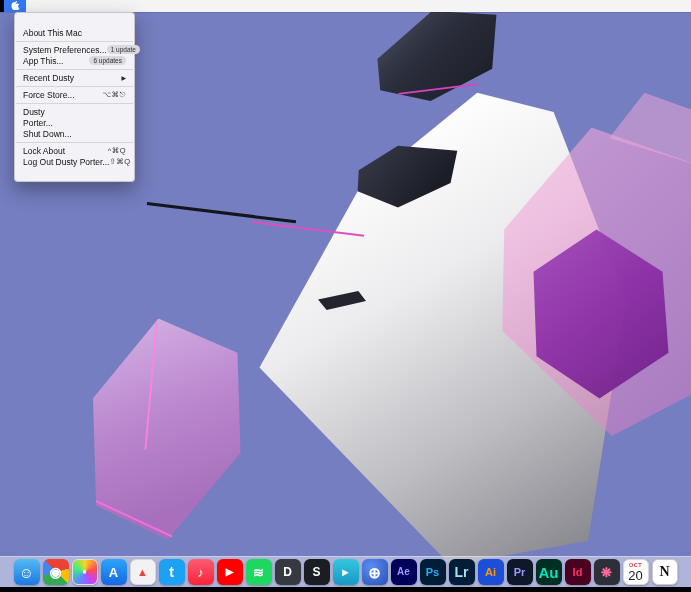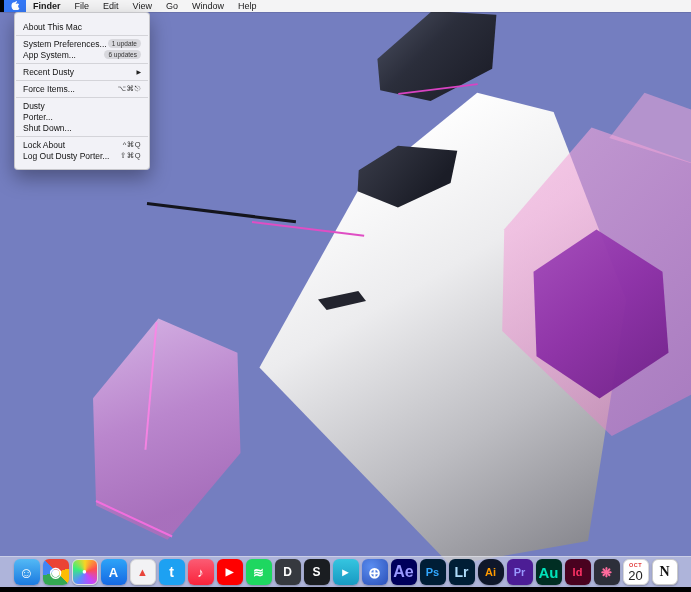--- a/index.html
+++ b/index.html
@@ -48,23 +48,23 @@
     box-shadow:0 0.5px 0 rgba(0,0,0,0.2); }
   .corner-artifact { position:absolute; left:0; top:0; width:4px; height:12px; background:#000; z-index:21; }
   .apple-btn { height:12px; width:22px; margin-left:4px; background:#3578f6;
     display:flex; align-items:center; justify-content:center; }
   .apple-btn svg { width:9px; height:10px; fill:#fff; }
   .mb-items { display:flex; align-items:center; height:100%; }
   .mb-item { padding:0 7px; line-height:12px; cursor:default; }
   .mb-bold { font-weight:700; }
 
   
-  .apple-menu { position:absolute; left:14px; top:12px; width:136px; z-index:30;
+  .apple-menu { position:absolute; left:14px; top:12px; width:121px; z-index:30;
     background:rgba(246,246,249,0.97); border:1px solid rgba(0,0,0,0.18); border-radius:4px;
-    box-shadow:0 8px 20px rgba(0,0,0,0.35); padding:8px 0; font-size:8.5px; color:#111; }
+    box-shadow:0 8px 20px rgba(0,0,0,0.35); padding:14px 0; font-size:8.5px; color:#111; }
   .menu-item { height:11px; display:flex; align-items:center; padding:0 8px; white-space:nowrap; }
   .mi-label { flex:0 0 auto; }
   .mi-badge { margin-left:auto; background:#d8d8dd; border-radius:6px; font-size:6.5px;
     line-height:9px; padding:0 4px; color:#333; }
   .mi-short { margin-left:auto; font-size:7.5px; color:#333; letter-spacing:0.5px; }
   .mi-arrow { margin-left:auto; font-size:6px; color:#222; }
   .menu-sep { height:1px; background:rgba(0,0,0,0.12); margin:2.5px 1px; }
 
   
   .dock-bar { position:absolute; left:0; right:0; bottom:5px; height:31px;
@@ -102,52 +102,43 @@
   <div class="corner-artifact"></div>
   <div class="menu-bar">
     <div class="apple-btn">
       <span>
         <svg viewBox="0 0 170 170" width="9" height="10" aria-hidden="true">
           <path d="M112 10c2 14-4 28-12 38-8 10-21 18-34 17-2-13 5-27 13-36 9-10 23-17 33-19z"></path>
           <path d="M85 66c10 0 22-9 38-9 14 0 28 7 36 19-3 2-21 12-21 36 0 28 24 38 25 38-1 3-4 13-13 24-8 10-17 20-30 20-12 0-16-7-31-7-14 0-19 7-31 7-13 0-22-11-30-21C14 158 3 128 3 100 3 55 32 31 60 31c13 0 24 9 25 9z" transform="translate(6 6) scale(0.93)"></path>
         </svg>
       </span>
     </div>
-    <div class="mb-items">
-        <span class="mb-item mb-bold">Finder</span>
-        <span class="mb-item">File</span>
-        <span class="mb-item">Edit</span>
-        <span class="mb-item">View</span>
-        <span class="mb-item">Go</span>
-        <span class="mb-item">Window</span>
-        <span class="mb-item">Help</span>
-      </div>
   </div>
 
   <div class="apple-menu">
       <div class="menu-item">
         <span class="mi-label">About This Mac</span>
       </div>
       <div class="menu-sep"></div>
       <div class="menu-item">
         <span class="mi-label">System Preferences...</span>
         <span class="mi-badge">1 update</span>
       </div>
       <div class="menu-item">
-        <span class="mi-label">App System...</span>
+        <span class="mi-label">App This...</span>
         <span class="mi-badge">6 updates</span>
       </div>
       <div class="menu-sep"></div>
       <div class="menu-item">
         <span class="mi-label">Recent Dusty</span>
         <span class="mi-arrow">▶</span>
       </div>
       <div class="menu-sep"></div>
       <div class="menu-item">
-        <span class="mi-label">Force Items...</span>
+        <span class="mi-label">Force Store...</span>
         <span class="mi-short">⌥⌘⎋</span>
       </div>
       <div class="menu-sep"></div>
       <div class="menu-item">
         <span class="mi-label">Dusty</span>
       </div>
       <div class="menu-item">
         <span class="mi-label">Porter...</span>
       </div>
       <div class="menu-item">
@@ -198,32 +189,32 @@
       <div class="dock-icon" style="background: rgb(26, 29, 33);">
         <span class="glyph" style="color: rgb(255, 255, 255); font-size: 12px;">S</span>
       </div>
       <div class="dock-icon" style="background: linear-gradient(rgb(53, 197, 224), rgb(24, 153, 194));">
         <span class="glyph" style="color: rgb(255, 255, 255); font-size: 11px;">►</span>
       </div>
       <div class="dock-icon" style="background: radial-gradient(circle at 35% 30%, rgb(90, 141, 240), rgb(43, 80, 184));">
         <span class="glyph" style="color: rgb(255, 255, 255); font-size: 15px;">⊕</span>
       </div>
       <div class="dock-icon" style="background: rgb(0, 0, 91);">
-        <span class="glyph" style="color: rgb(153, 153, 255); font-size: 16px;">Ae</span>
+        <span class="glyph" style="color: rgb(153, 153, 255); font-size: 10px;">Ae</span>
       </div>
       <div class="dock-icon" style="background: rgb(0, 30, 54); text-align: right;">
         <span class="glyph" style="color: rgb(49, 168, 255); font-size: 11px;">Ps</span>
       </div>
       <div class="dock-icon" style="background: rgb(0, 30, 54);">
         <span class="glyph" style="color: rgb(173, 219, 250); font-size: 14px;">Lr</span>
       </div>
-      <div class="dock-icon" style="background: #0f172a; border-radius: 11px;">
+      <div class="dock-icon" style="background: #1d4ed8;">
         <span class="glyph" style="color: rgb(255, 154, 0); font-size: 11px;">Ai</span>
       </div>
-      <div class="dock-icon" style="background: #4c1d95;">
+      <div class="dock-icon" style="background: #0f172a;">
         <span class="glyph" style="color: rgb(153, 153, 255); font-size: 11px;">Pr</span>
       </div>
       <div class="dock-icon" style="background: rgb(0, 46, 35);">
         <span class="glyph" style="color: rgb(0, 228, 187); font-size: 15px;">Au</span>
       </div>
       <div class="dock-icon" style="background: rgb(73, 2, 31);">
         <span class="glyph" style="color: rgb(255, 51, 102); font-size: 11px;">Id</span>
       </div>
       <div class="dock-icon" style="background: rgb(45, 47, 58);">
         <span class="glyph" style="color: rgb(255, 107, 157); font-size: 13px;">❋</span>

